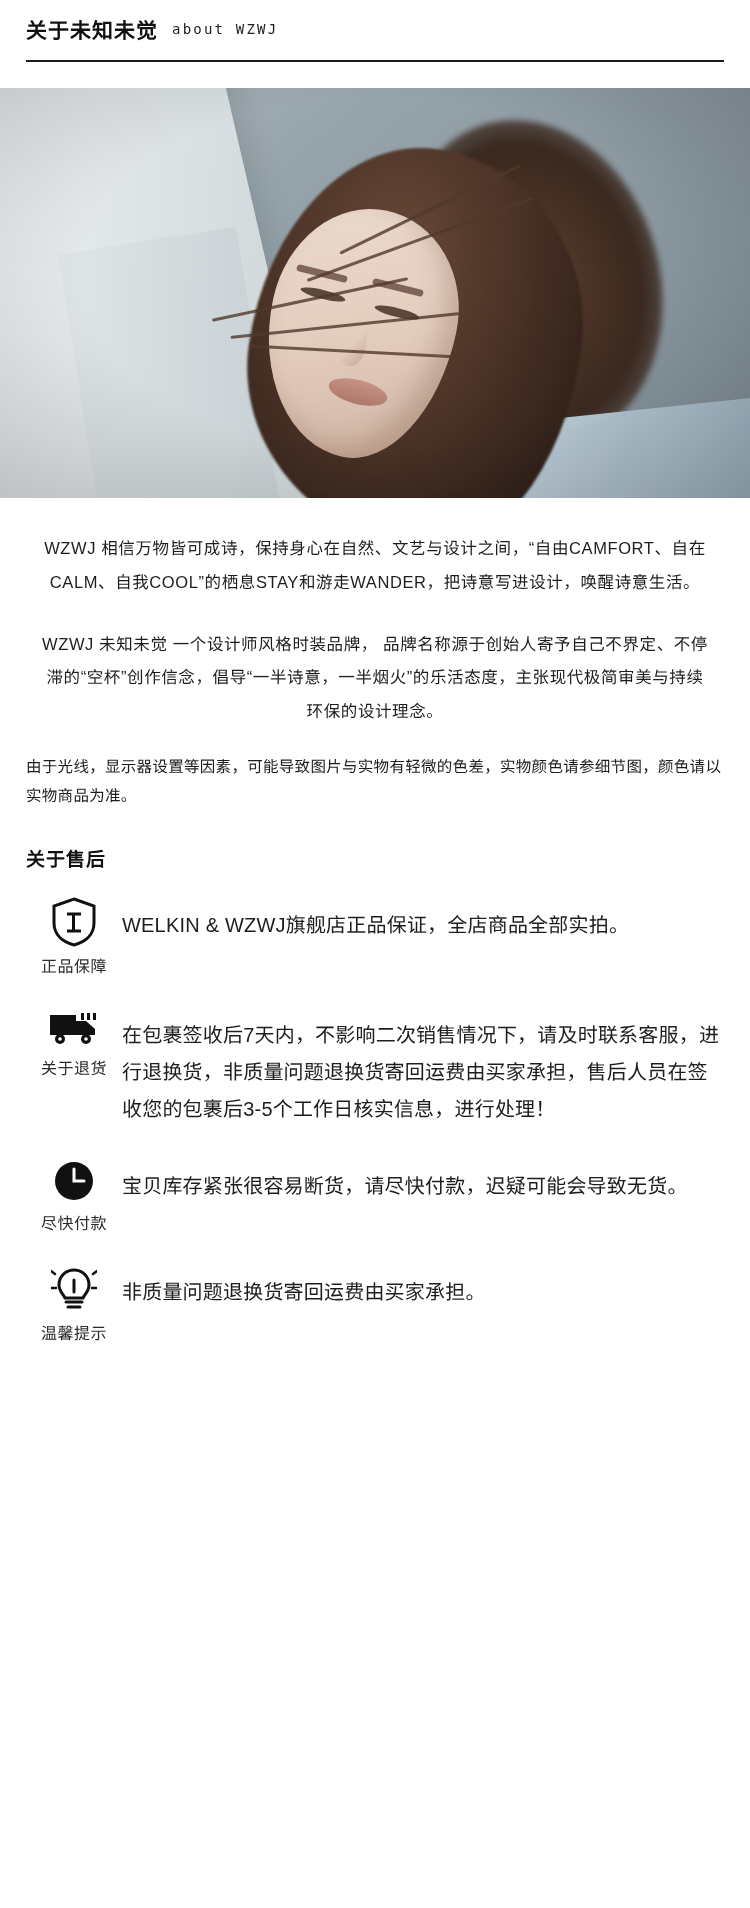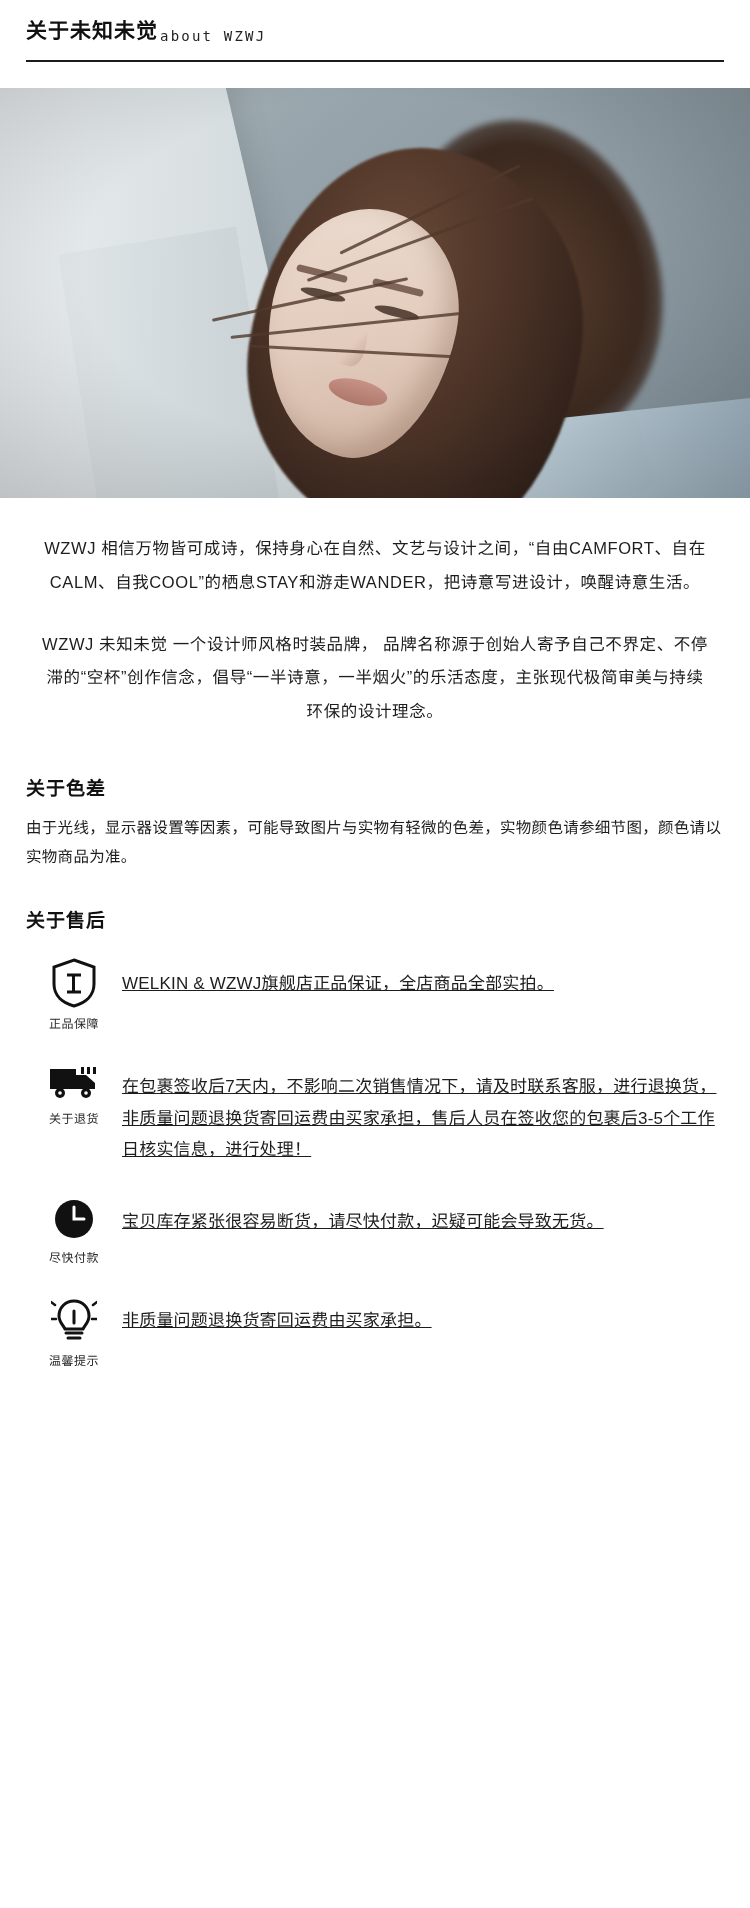--- a/index.html
+++ b/index.html
@@ -20,22 +20,22 @@
     overflow: hidden;
   }
 
   
   .section-head {
     padding: 0 26px;
     margin-top: 14px;
   }
   .section-head .titles {
     display: flex;
-    align-items: flex-end;
-    gap: 2px;
+    align-items: center;
+    gap: 14px;
     padding-bottom: 16px;
   }
   .section-head .cn {
     font-size: 21px;
     font-weight: bold;
     letter-spacing: 1px;
     color: #111;
   }
   .section-head .en {
     font-size: 14px;
@@ -237,33 +237,32 @@
     align-items: flex-start;
     margin-bottom: 30px;
   }
   .svc-icon {
     width: 96px;
     flex: 0 0 96px;
     text-align: center;
   }
   .svc-icon svg { display: block; margin: 0 auto; }
   .svc-label {
-    font-size: 12px;
+    font-size: 16px;
     color: #2a2a2a;
     margin-top: 6px;
     letter-spacing: .5px;
   }
   .svc-text {
     flex: 1;
-    font-size: 17px;
+    font-size: 20px;
     line-height: 1.85;
     color: #1d1d1d;
     padding-top: 10px;
     letter-spacing: .2px;
-    text-decoration: underline;
   }
 </style>
 </head>
 <body>
 
 <div class="page">
 
   <div class="section-head">
     <div class="titles">
       <span class="cn">关于未知未觉</span>
@@ -296,21 +295,20 @@
     <div class="vign"></div>
   </div>
 
   <div class="brand-copy">
     <p>WZWJ 相信万物皆可成诗，保持身心在自然、文艺与设计之间，“自由CAMFORT、自在CALM、自我COOL”的栖息STAY和游走WANDER，把诗意写进设计，唤醒诗意生活。</p>
     <p>WZWJ 未知未觉  一个设计师风格时装品牌，
 品牌名称源于创始人寄予自己不界定、不停滞的“空杯”创作信念，倡导“一半诗意，一半烟火”的乐活态度，主张现代极简审美与持续环保的设计理念。</p>
   </div>
 
 
-  <div class="sub-h">关于色差</div>
   <div class="para">由于光线，显示器设置等因素，可能导致图片与实物有轻微的色差，实物颜色请参细节图，颜色请以实物商品为准。</div>
 
   <div class="sub-h">关于售后</div>
 
   <div class="services">
 
     <div class="svc-row">
       <div class="svc-icon">
         <svg width="46" height="50" viewBox="0 0 46 50">
           <path d="M23 2 L43 9 V26 C43 38 34 45 23 48 C12 45 3 38 3 26 V9 Z" fill="none" stroke="#111" stroke-width="3"></path>

